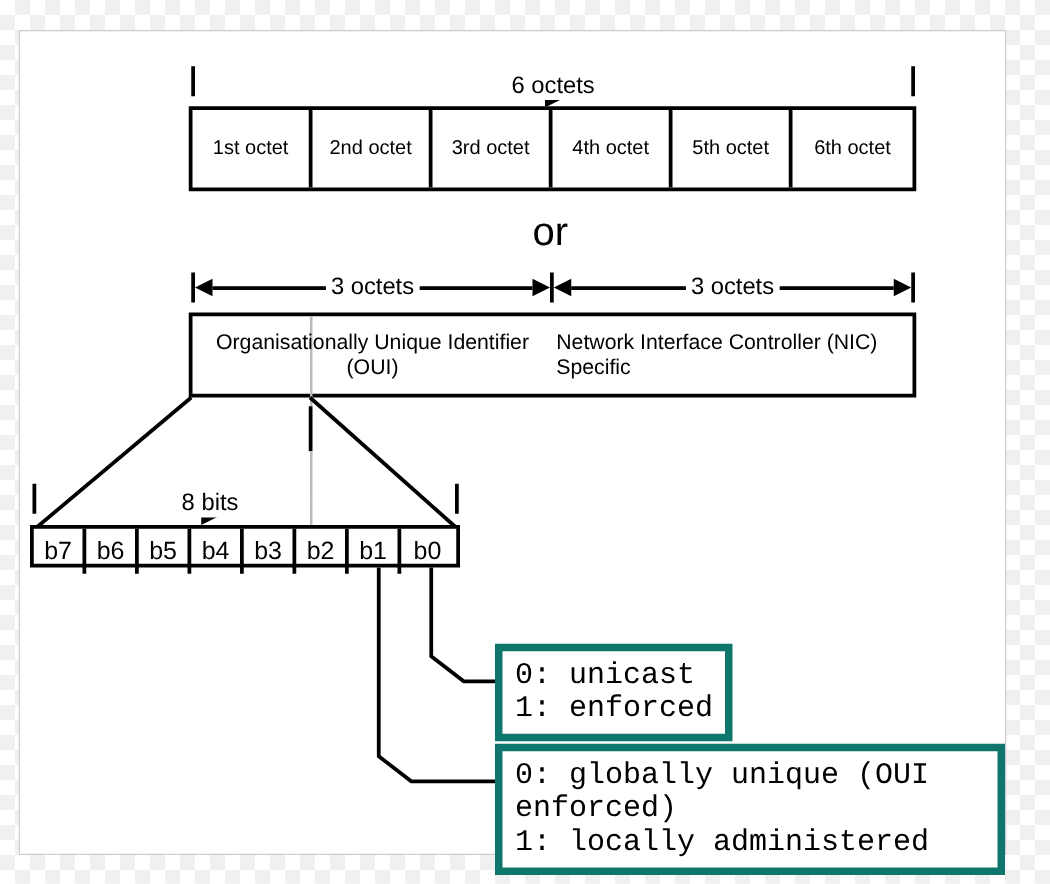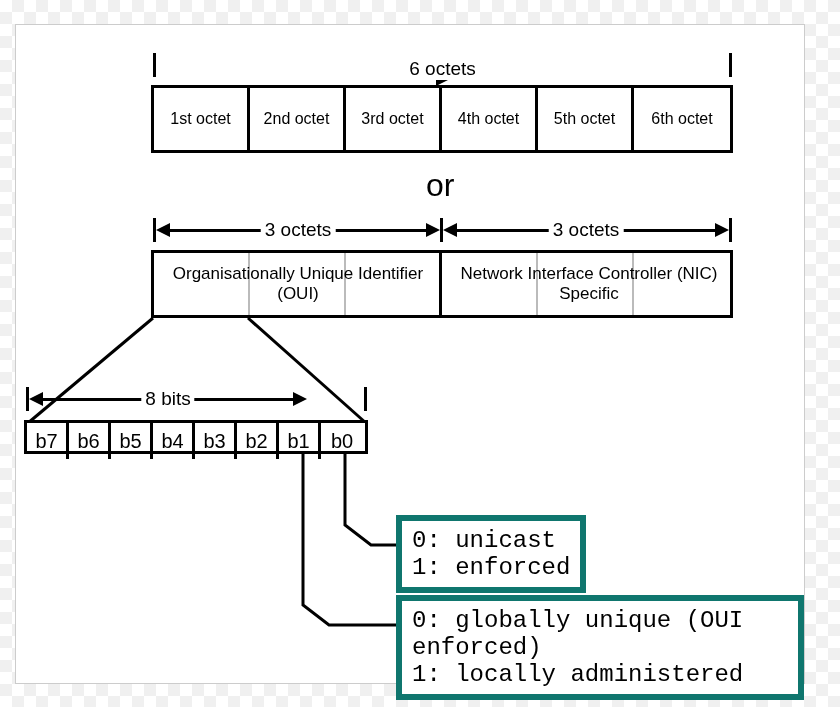--- a/index.html
+++ b/index.html
@@ -146,43 +146,43 @@
       <div class="right-head"></div>
   </div>
   <div class="arrow-span" style="left:427px; top:198px; width:286px;">
     <div class="left-head"></div>
       <div class="line"></div>
     <div class="label">3 octets</div>
     <div class="line"></div>
       <div class="right-head"></div>
   </div>
 
-  <div class="row" style="left:135px; top:225px; width:582px; height:68px;">
+  <div class="row" style="left:135px; top:225px; width:582px; height:68px;flex-direction:column;">
     <div class="cell faint" style="width:96px;"></div>
     <div class="cell faint" style="width:96px;"></div>
     <div class="cell faint lastgroup" style="width:96px;"></div>
     <div class="cell faint" style="width:96px;"></div>
     <div class="cell faint" style="width:96px;"></div>
     <div class="cell last" style="width:96px;"></div>
     <div style="position:absolute; left:0; top:0; width:288px; height:100%; display:flex; align-items:center; justify-content:center; text-align:center; font-size:17px;">
       <span>Organisationally Unique Identifier (OUI)</span>
     </div>
-    <div style="position:absolute; left:291px; top:0; width:288px; height:100%; display:flex; align-items:center; justify-content:center; text-align:center; font-size:17px;">
+    <div style="position:absolute; left:291px; top:0; width:288px; height:100%; display:flex; align-items:center; justify-content:center; text-align:left; font-size:17px;">
       <span>Network Interface Controller (NIC) Specific</span>
     </div>
   </div>
 
   <svg class="connector" style="left:0; top:0; width:790px; height:660px;">
     <line x1="137" y1="293" x2="12" y2="398" stroke="#000" stroke-width="3"></line>
     <line x1="232" y1="293" x2="350" y2="398" stroke="#000" stroke-width="3"></line>
   </svg>
 
   <div class="endcap" style="left:10px; top:362px;"></div>
   <div class="endcap" style="left:348px; top:362px;"></div>
-  <div class="arrow-span" style="left:13px; top:367px; width:278px;">
+  <div class="arrow-span" style="left:13px; top:367px; width:278px;flex-direction:column;">
     <div class="left-head"></div>
       <div class="line"></div>
     <div class="label">8 bits</div>
     <div class="line"></div>
       <div class="right-head"></div>
   </div>
 
   <div class="row" style="left:8px; top:395px; width:344px; height:34px;">
     <div class="cell bitcell">
         <span>b7</span>

